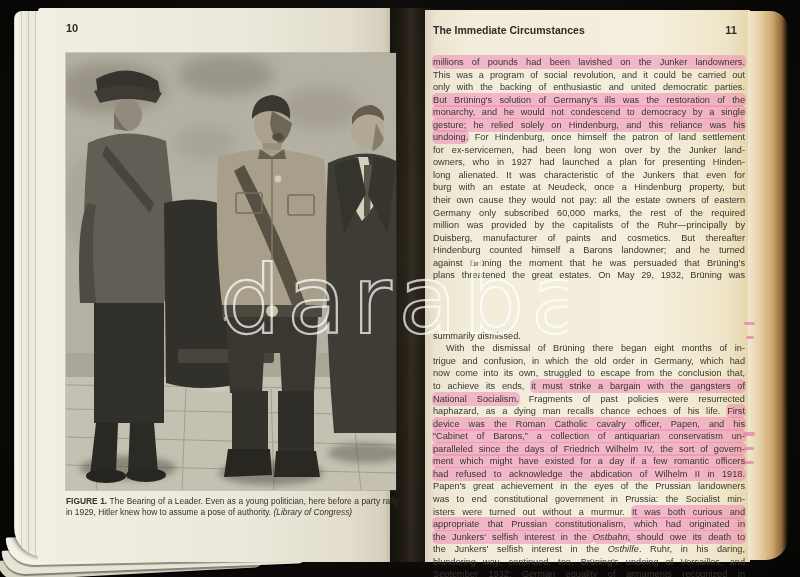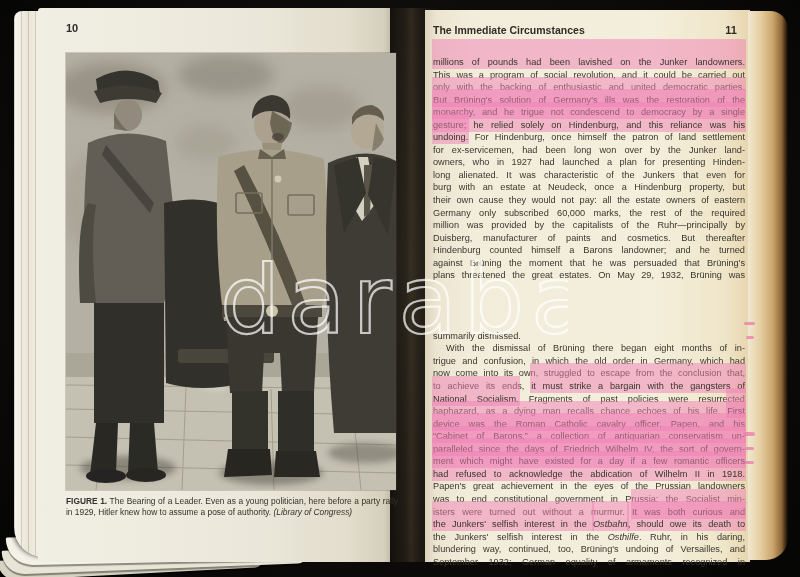--- a/index.html
+++ b/index.html
@@ -53,21 +53,21 @@
   
   .rp-head-title{left:433px;top:24px;font-size:10.5px;font-weight:bold;color:#2e2b26;z-index:5;}
   .rp-head-num{left:425px;top:24px;width:312px;text-align:right;font-size:11px;font-weight:bold;color:#2f2c26;z-index:5;}
   .body-text{left:433px;top:56px;width:312px;z-index:5;}
   .tline{
     font-size:9.2px;line-height:12.55px;height:12.55px;color:#39362e;
     text-align:justify;text-align-last:justify;overflow:visible;white-space:normal;
   }
   .tline.noj{text-align-last:left;margin-top:48px;}
   .tline.indent{padding-left:13px;}
-  .hl{background:rgba(239,128,182,0.5);box-decoration-break:clone;padding:18px 1px 2px 1px;margin:-1px -1px -2px -1px;border-radius:0;}
+  .hl{background:rgba(239,128,182,0.5);box-decoration-break:clone;padding:2px 1px 2px 1px;margin:-1px -1px -2px -1px;border-radius:5px;}
   .it{font-style:italic;}
   
   .watermark{
     left:220px;top:250px;width:348px;height:104px;overflow:hidden;z-index:6;pointer-events:none;
     font-family:"DejaVu Sans", sans-serif;font-size:95px;line-height:100px;letter-spacing:7px;
     color:transparent;-webkit-text-stroke:2.2px rgba(255,255,255,0.72);
   }
 </style>
 </head>
 <body>
@@ -189,21 +189,21 @@
   <span style="font-weight:bold;">FIGURE 1.</span><span> The Bearing of a Leader. Even as a young politician, here before a party rally in 1929, Hitler knew how to assume a pose of authority. </span><span class="credit">(Library of Congress)</span>
 </div>
 
 <div class="abs rp-head-title">The Immediate Circumstances</div>
 <div class="abs rp-head-num">11</div>
 <div class="abs body-text">
     <div class="tline"><span class="hl">millions of pounds had been lavished on the Junker landowners.</span></div>
     <div class="tline"><span>This was a program of social revolution, and it could be carried out</span></div>
     <div class="tline"><span>only with the backing of enthusiastic and united democratic parties.</span></div>
     <div class="tline"><span class="hl">But Brüning's solution of Germany's ills was the restoration of the</span></div>
-    <div class="tline"><span class="hl">monarchy, and he trigue not condescend to democracy by a single</span></div>
+    <div class="tline"><span class="hl">monarchy, and he would not condescend to democracy by a single</span></div>
     <div class="tline"><span class="hl">gesture; he relied solely on Hindenburg, and this reliance was his</span></div>
     <div class="tline"><span class="hl">undoing.</span><span> For Hindenburg, once himself the patron of land settlement</span></div>
     <div class="tline"><span>for ex-servicemen, had been long won over by the Junker land-</span></div>
     <div class="tline"><span>owners, who in 1927 had launched a plan for presenting Hinden-</span></div>
     <div class="tline"><span>long alienated. It was characteristic of the Junkers that even for</span></div>
     <div class="tline"><span>burg with an estate at Neudeck, once a Hindenburg property, but</span></div>
     <div class="tline"><span>their own cause they would not pay: all the estate owners of eastern</span></div>
     <div class="tline"><span>Germany only subscribed 60,000 marks, the rest of the required</span></div>
     <div class="tline"><span>million was provided by the capitalists of the Ruhr—principally by</span></div>
     <div class="tline"><span>Duisberg, manufacturer of paints and cosmetics. But thereafter</span></div>
@@ -218,19 +218,20 @@
     <div class="tline"><span class="hl">National Socialism.</span><span> Fragments of past policies were resurrected</span></div>
     <div class="tline"><span>haphazard, as a dying man recalls chance echoes of his life. </span><span class="hl">First</span></div>
     <div class="tline"><span class="hl">device was the Roman Catholic cavalry officer, Papen, and his</span></div>
     <div class="tline"><span class="hl">“Cabinet of Barons,” a collection of antiquarian conservatism un-</span></div>
     <div class="tline"><span class="hl">paralleled since the days of Friedrich Wilhelm IV, the sort of govern-</span></div>
     <div class="tline"><span class="hl">ment which might have existed for a day if a few romantic officers</span></div>
     <div class="tline"><span class="hl">had refused to acknowledge the abdication of Wilhelm II in 1918.</span></div>
     <div class="tline"><span>Papen's great achievement in the eyes of the Prussian landowners</span></div>
     <div class="tline"><span>was to end constitutional government in Prussia: the Socialist min-</span></div>
     <div class="tline"><span>isters were turned out without a murmur. </span><span class="hl">It was both curious and</span></div>
+    <div class="tline"><span class="hl">appropriate that Prussian constitutionalism, which had originated in</span></div>
     <div class="tline"><span class="hl">the Junkers' selfish interest in the </span><span class="hl it">Ostbahn</span><span class="hl">, should owe its death to</span></div>
     <div class="tline"><span>the Junkers' selfish interest in the </span><span class="it">Osthilfe</span><span>. Ruhr, in his daring,</span></div>
     <div class="tline"><span>blundering way, continued, too, Brüning's undoing of Versailles, and</span></div>
     <div class="tline"><span>September 1932; German equality of armaments recognized in</span></div>
   </div>
 
 <div class="abs watermark">daraba</div>
 
 </body></html>

